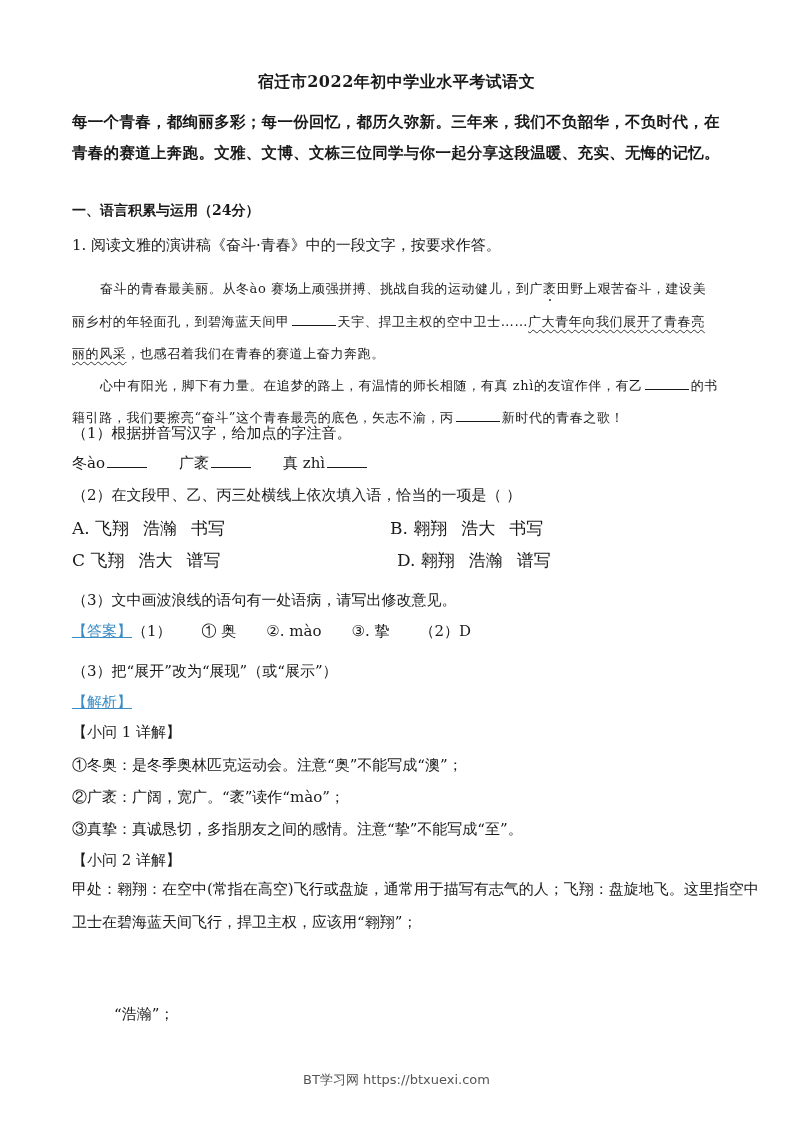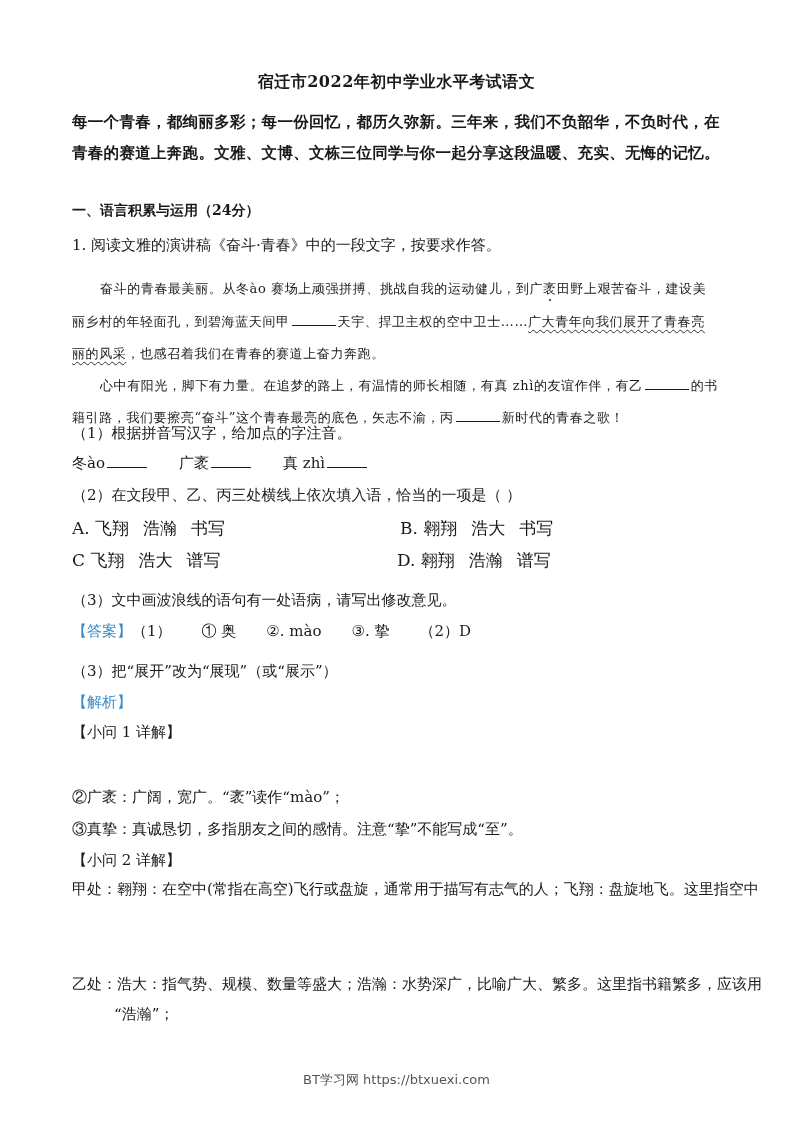--- a/index.html
+++ b/index.html
@@ -11,21 +11,21 @@
       font-family: Liberation Mono, monospace; font-weight: bold; font-size: 15.5px; line-height: 31px; letter-spacing: 0.3px; }
     .row { position: absolute; left: 72px; font-family: "DejaVu Serif", serif; font-size: 15px; white-space: nowrap; }
     .bold { font-weight: bold; font-size: 14px; }
     .indent { left: 100px; }
     .body-ital { font-family: "DejaVu Serif", serif; font-size: 13px; letter-spacing: 0.6px; margin-top: 16px; }
     .blank { display: inline-block; border-bottom: 1px solid #1a1a1a; width: 44px; height: 12px; margin: 0 2px; vertical-align: baseline; }
     .blank-sm { width: 40px; }
     .wavy { text-decoration: underline wavy #333; text-underline-offset: 3px; text-decoration-thickness: 1px; }
     .dot { position: relative; }
     .dot::after { content: ""; position: absolute; left: 50%; bottom: -5px; width: 2px; height: 2px; background: #222; border-radius: 50%; transform: translateX(-50%); }
-    .blue { color: #3a8cc4; }
+    .blue { color: #3a8cc4; text-decoration: underline; }
     .opt { position: absolute; font-family: "DejaVu Serif", serif; font-size: 17px; white-space: nowrap; }
     .gap { display: inline-block; width: 14px; }
     .gap-lg { display: inline-block; width: 30px; }
     .footer { position: absolute; top: 1071px; left: 0; width: 793px; text-align: center;
       font-family: "DejaVu Sans", sans-serif; font-size: 13px; color: #555; }
   </style>
 </head>
 <body>
 
 <div class="page">
@@ -59,40 +59,41 @@
 
   <div class="row" style="top:454px;">
     <span>冬ào</span><span class="blank blank-sm"></span><span class="gap-lg"></span><span>广袤</span><span class="blank blank-sm"></span><span class="gap-lg"></span><span>真 zhì</span><span class="blank blank-sm"></span>
   </div>
 
   <div class="row" style="top:486px;">（2）在文段甲、乙、丙三处横线上依次填入语，恰当的一项是（     ）</div>
 
   <div class="opt" style="left:72px; top:517px;">
     <span>A. 飞翔</span><span class="gap"></span><span>浩瀚</span><span class="gap"></span><span>书写</span>
   </div>
-  <div class="opt" style="left:400px; top:517px;">
+  <div class="opt" style="left:390px; top:517px;">
     <span>B. 翱翔</span><span class="gap"></span><span>浩大</span><span class="gap"></span><span>书写</span>
   </div>
   <div class="opt" style="left:72px; top:549px;">
     <span>C  飞翔</span><span class="gap"></span><span>浩大</span><span class="gap"></span><span>谱写</span>
   </div>
   <div class="opt" style="left:397px; top:549px;">
     <span>D. 翱翔</span><span class="gap"></span><span>浩瀚</span><span class="gap"></span><span>谱写</span>
   </div>
 
   <div class="row" style="top:591px;">（3）文中画波浪线的语句有一处语病，请写出修改意见。</div>
 
   <div class="row" style="top:622px;">
     <span class="blue">【答案】</span><span>（1）</span><span class="gap-lg"></span><span>①  奥</span><span class="gap-lg"></span><span>②. mào</span><span class="gap-lg"></span><span>③. 挚</span><span class="gap-lg"></span><span>（2）D</span>
   </div>
   <div class="row" style="top:662px;">（3）把“展开”改为“展现”（或“展示”）</div>
 
   <div class="row blue" style="top:693px;">【解析】</div>
   <div class="row" style="top:723px;">【小问 1 详解】</div>
+  <div class="row" style="top:756px;">①冬奥：是冬季奥林匹克运动会。注意“奥”不能写成“澳”；</div>
   <div class="row" style="top:788px;">②广袤：广阔，宽广。“袤”读作“mào”；</div>
   <div class="row" style="top:820px;">③真挚：真诚恳切，多指朋友之间的感情。注意“挚”不能写成“至”。</div>
   <div class="row" style="top:851px;">【小问 2 详解】</div>
   <div class="row" style="top:880px;">甲处：翱翔：在空中(常指在高空)飞行或盘旋，通常用于描写有志气的人；飞翔：盘旋地飞。这里指空中</div>
-  <div class="row" style="top:975px;">乙处：浩大：指气势、规模、数量等盛大；浩瀚：水势深广，比喻广大、繁多。这里指书籍繁多，应该用</div>
+  <div class="row" style="top:913px;">卫士在碧海蓝天间飞行，捍卫主权，应该用“翱翔”；</div>
   <div class="row" style="top:1005px;margin-left:42px;">“浩瀚”；</div>
 
   <div class="footer">BT学习网 https://btxuexi.com</div>
 </div>
 
 </body></html>

